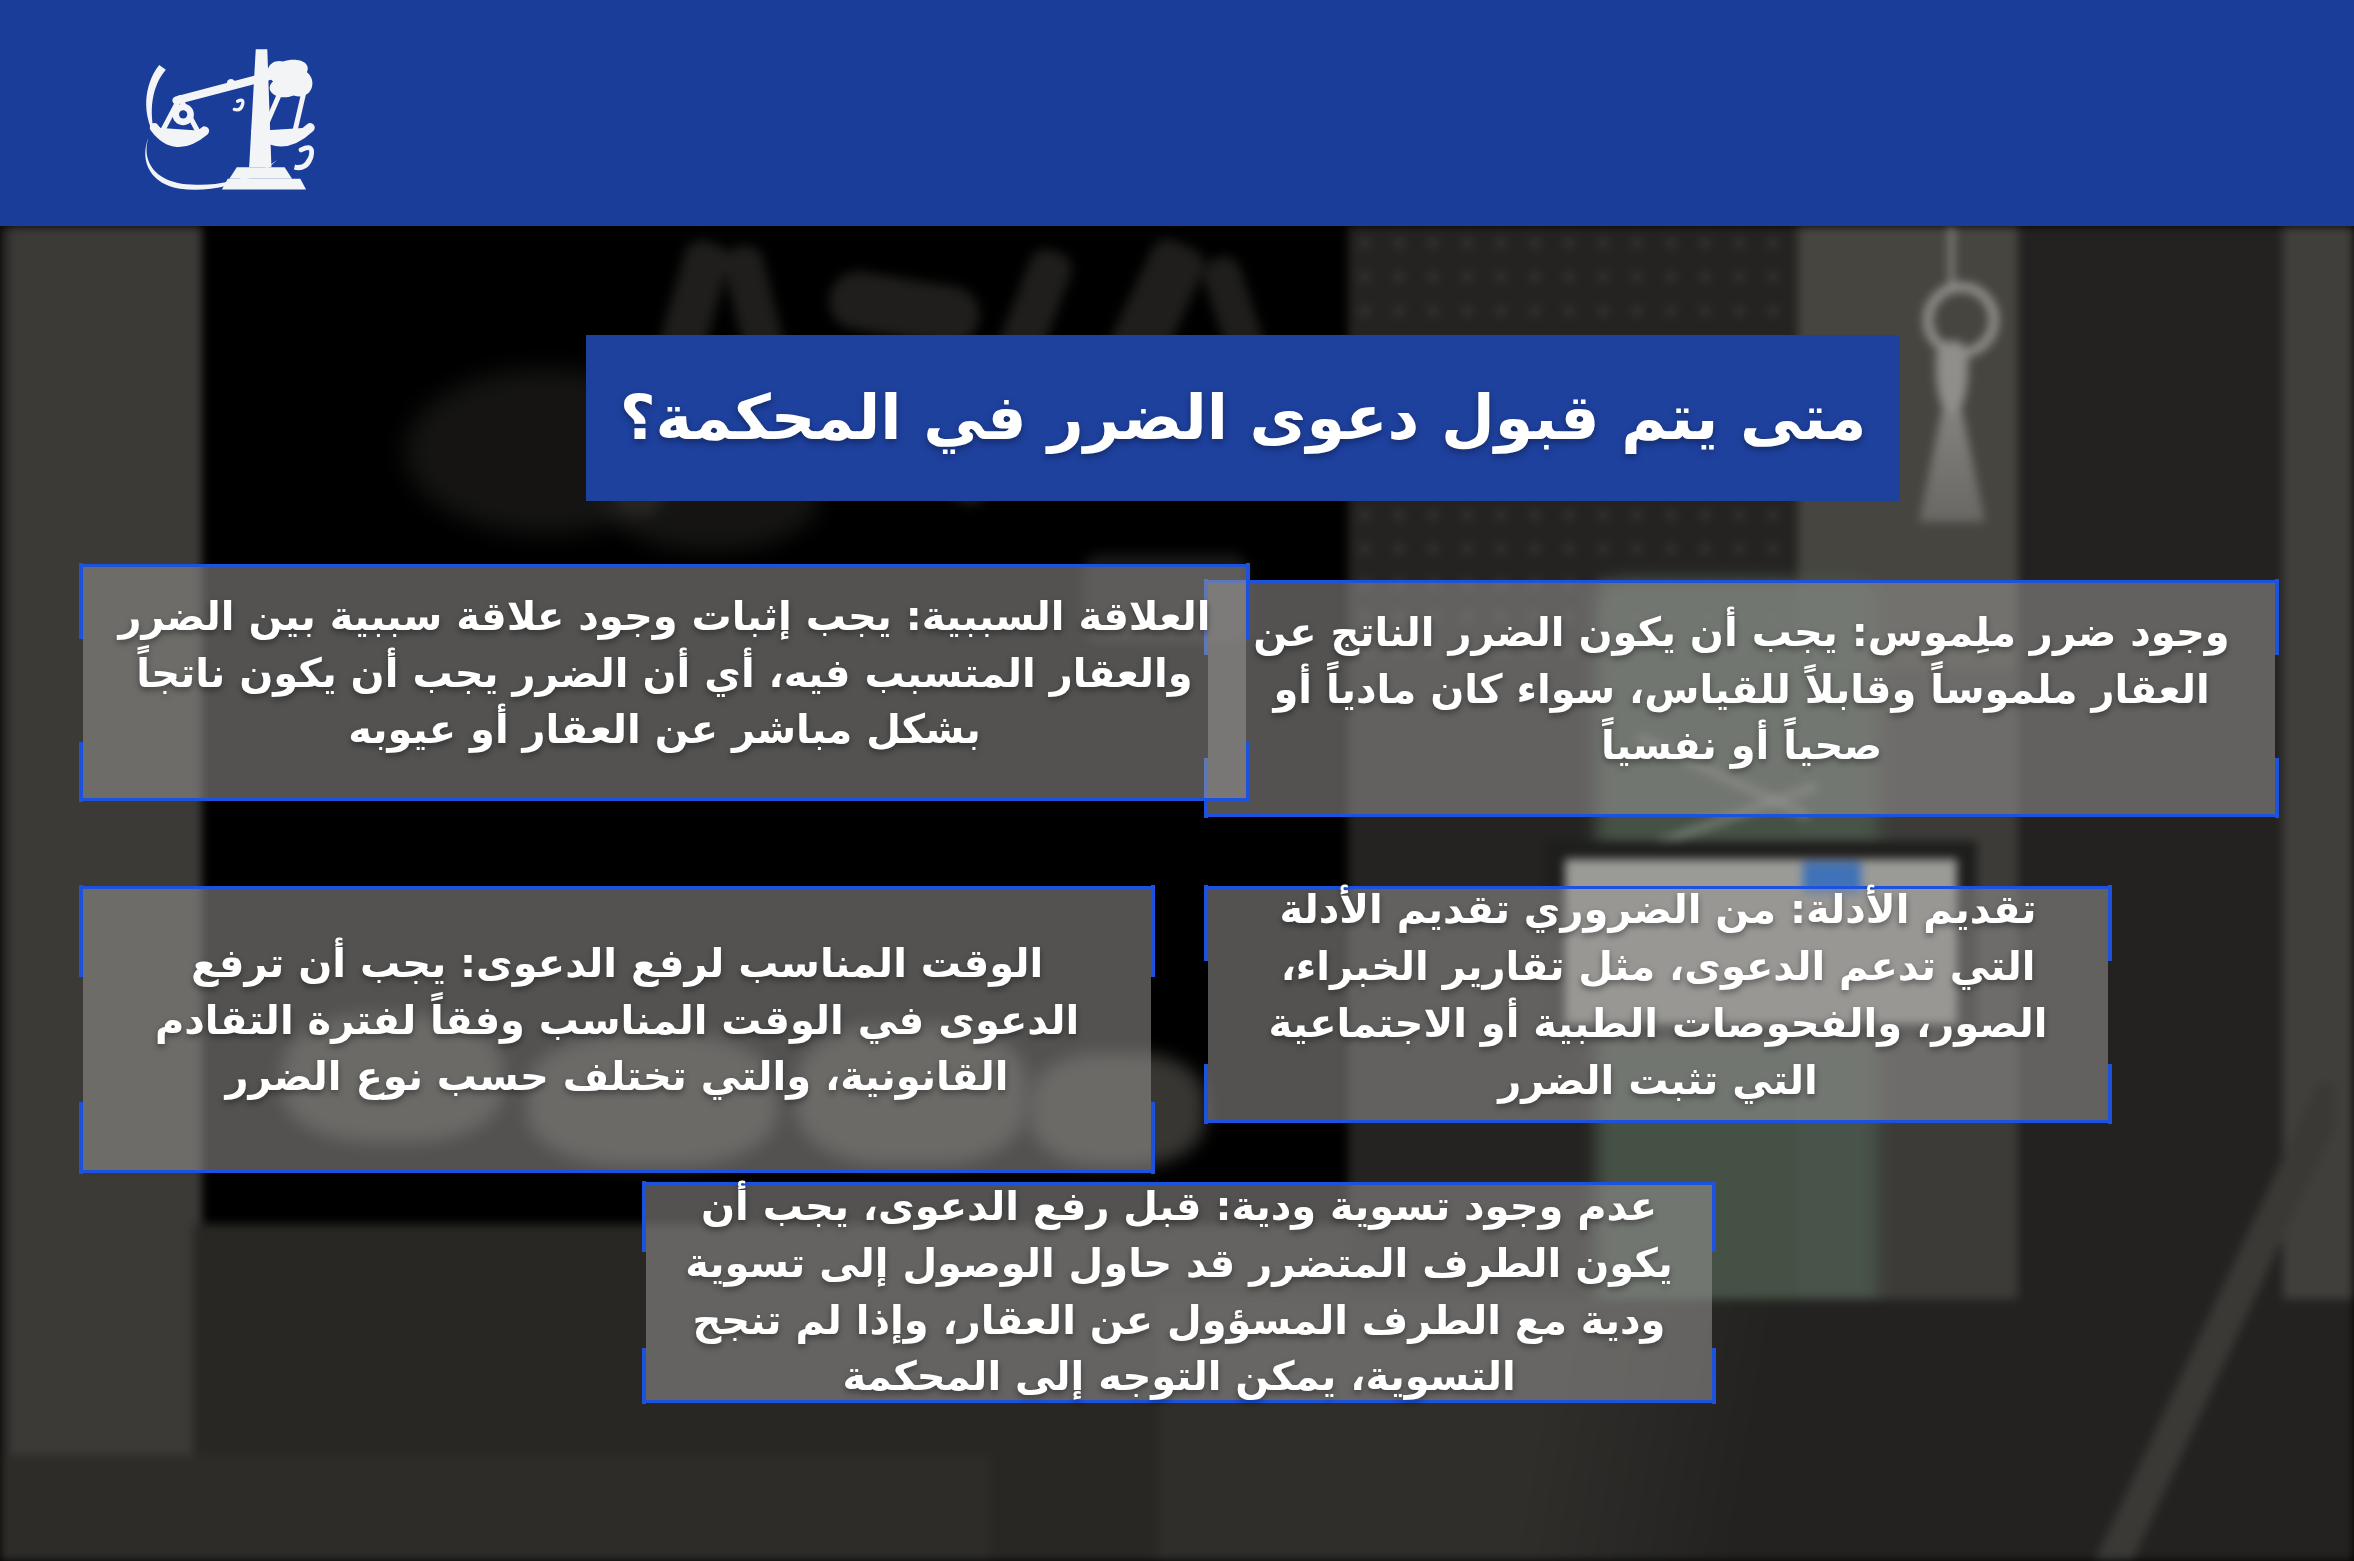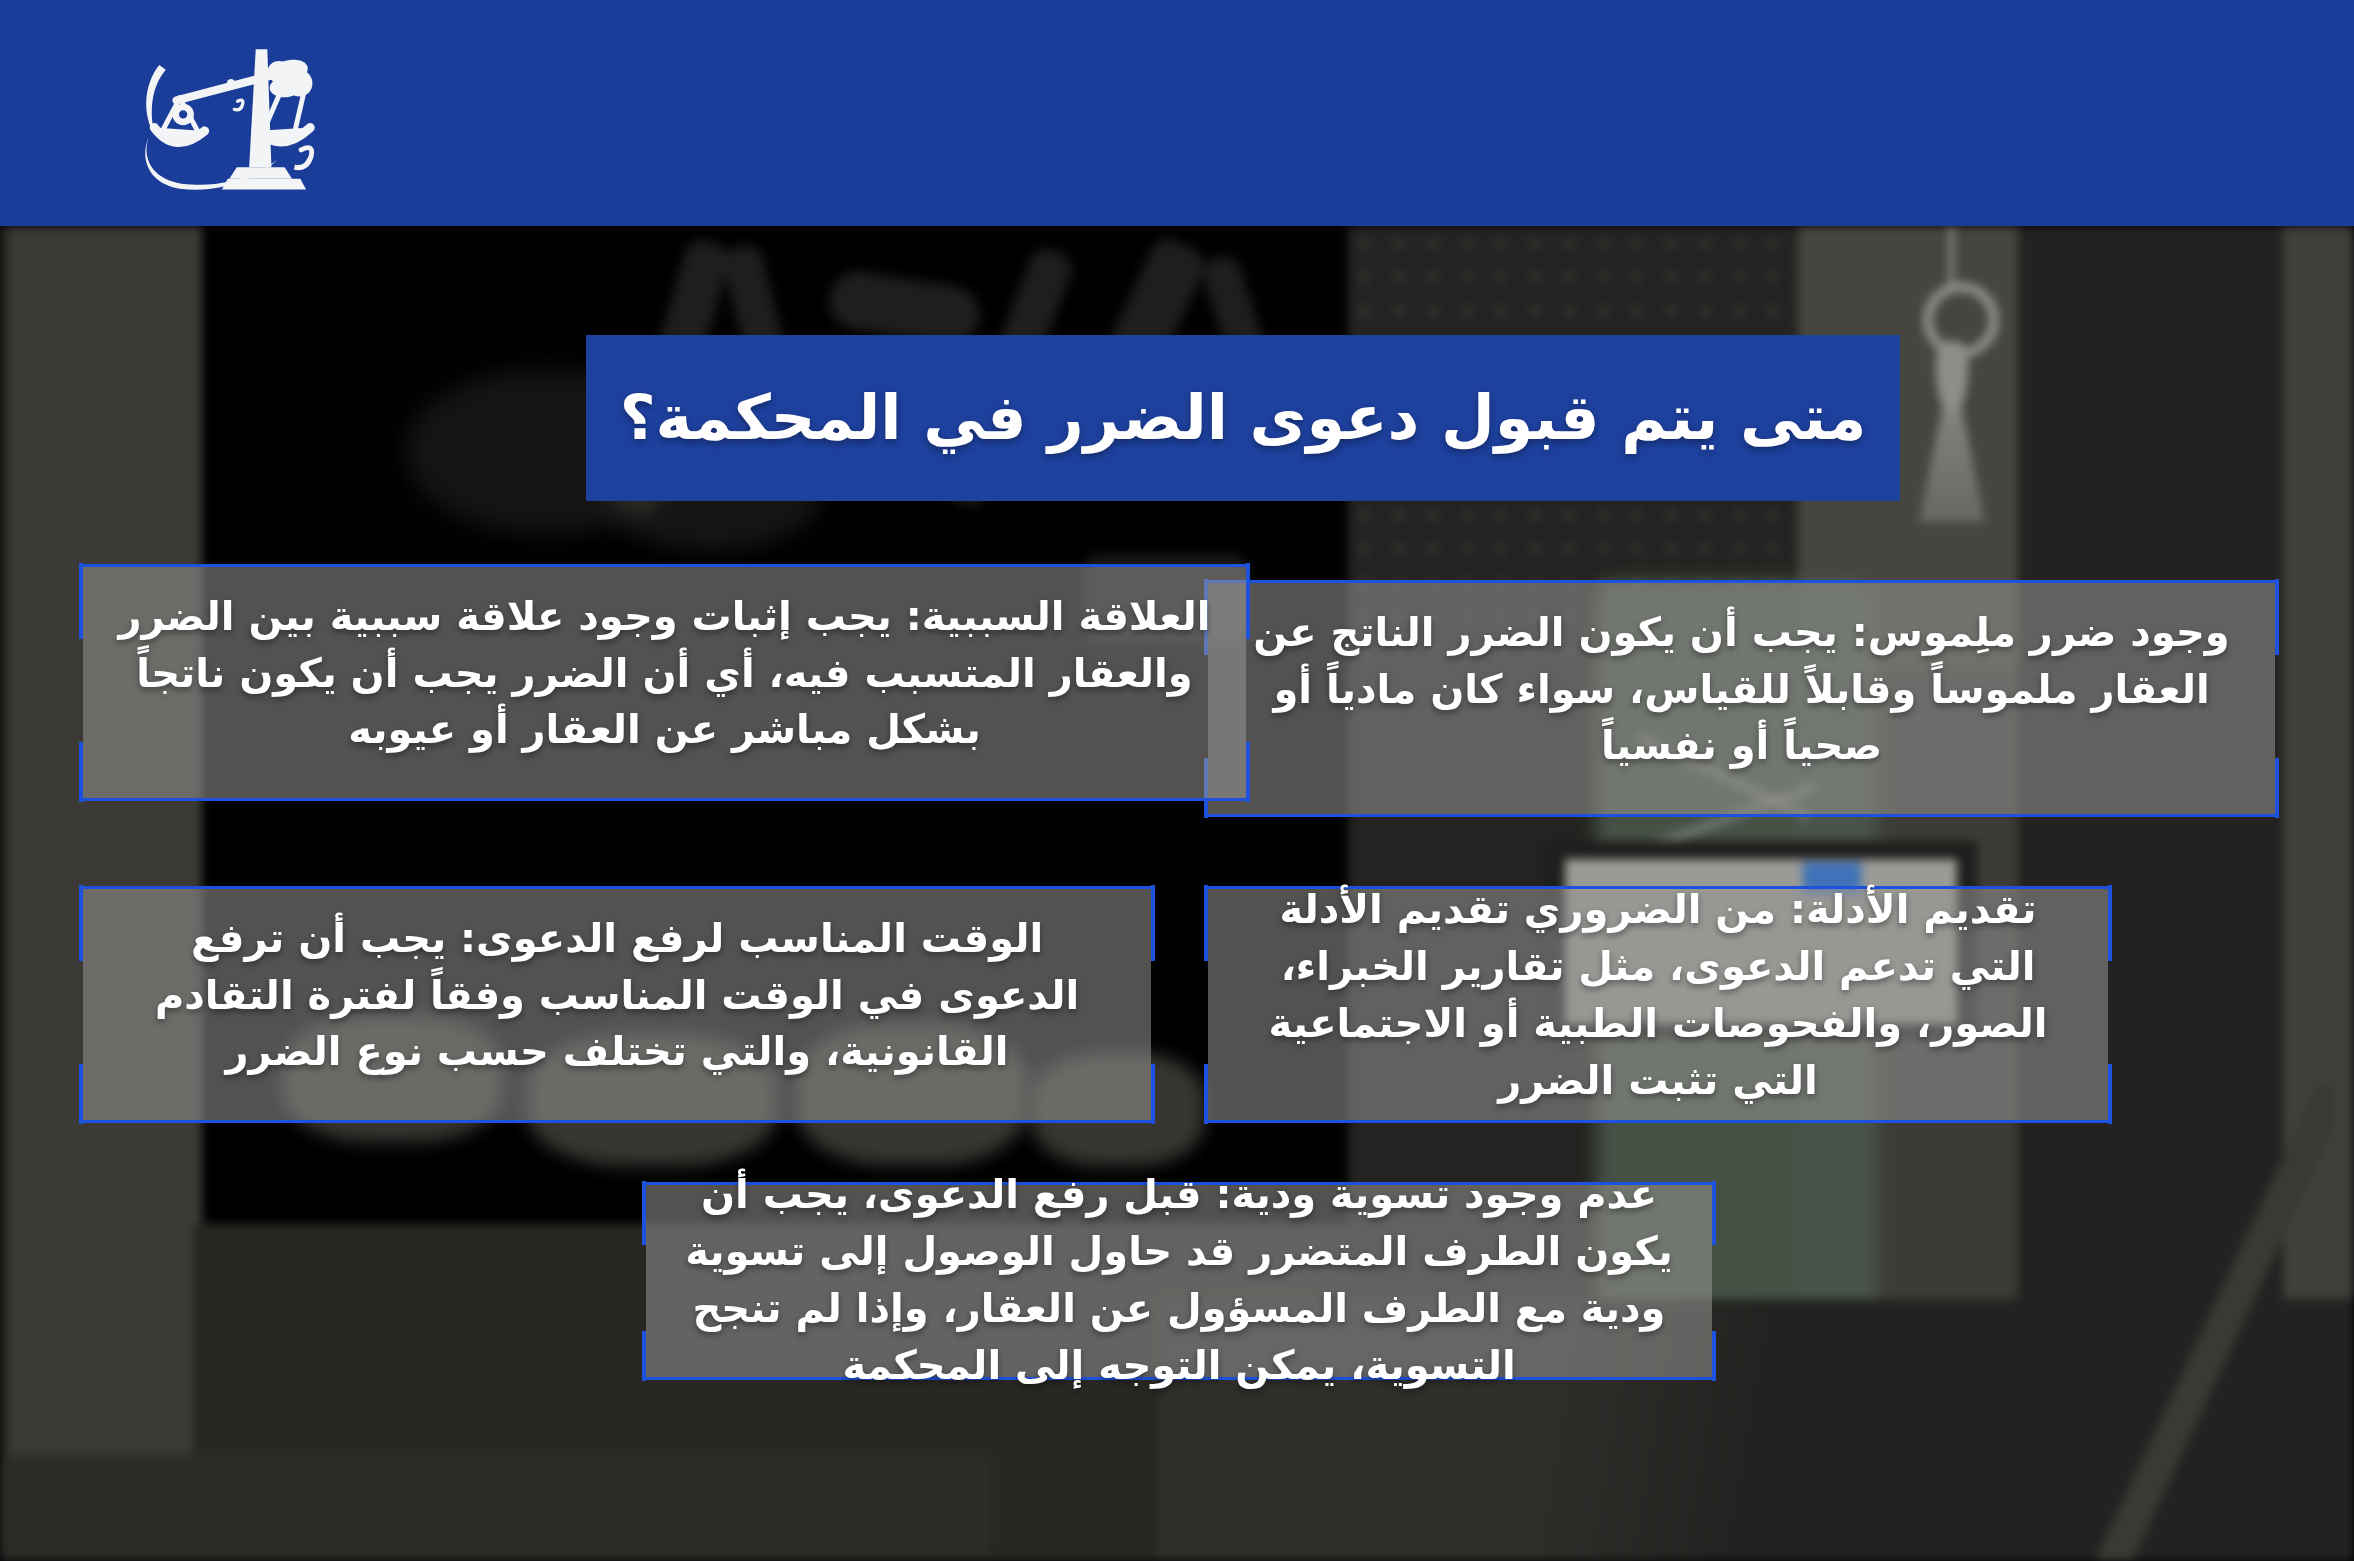--- a/index.html
+++ b/index.html
@@ -77,22 +77,22 @@
   }
   .card::before{right:-3.8px;}
   .card::after{left:-3.8px;}
   .card p{
     margin:0;color:#ffffff;font-weight:bold;font-size:40px;line-height:1.42;
     text-align:center;text-shadow:0 2.8px 6.6px rgba(0,0,0,.4);
   }
   .c-tangible{left:1208px;top:580px;width:1067px;height:237px;}
   .c-causal{left:83px;top:564px;width:1163px;height:237px;}
   .c-evidence{left:1208px;top:886px;width:900px;height:237px;}
-  .c-timing{left:83px;top:886px;width:1068px;height:237px;}
-  .c-settlement{left:646px;top:1182px;width:1066px;height:198px;padding-bottom:7.5px;}
+  .c-timing{left:83px;top:886px;width:1068px;height:287px;}
+  .c-settlement{left:646px;top:1182px;width:1066px;height:221px;padding-bottom:7.5px;}
 </style>
 </head>
 <body>
 
 <div id="stage">
 
   <div class="bg">
     <div class="band-left"></div>
     <div class="bottom-mid"></div>
     <div class="desk-left"></div>

